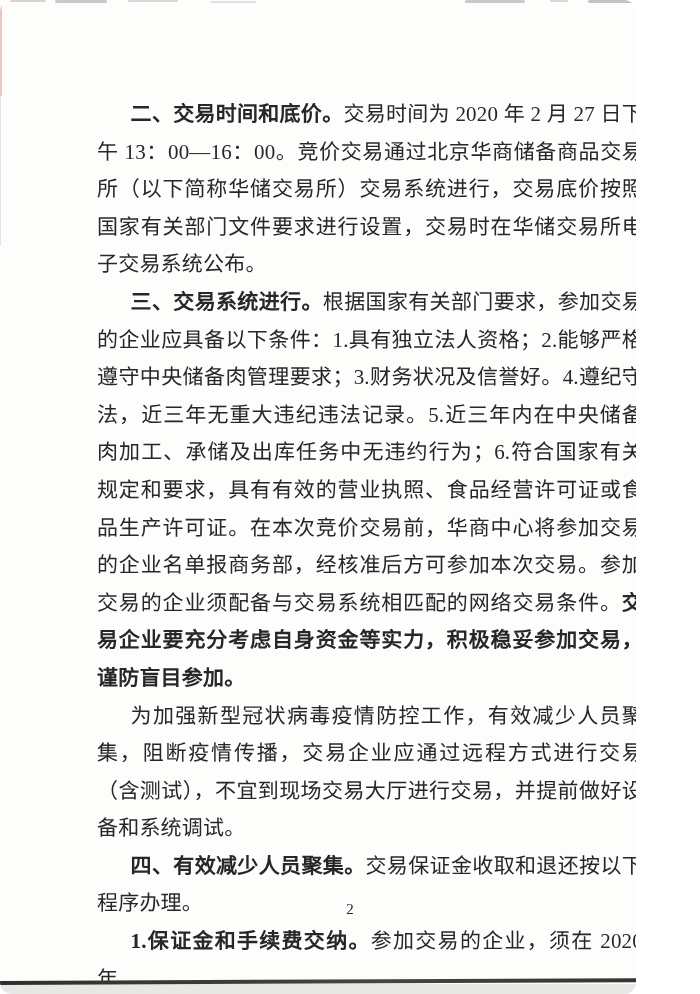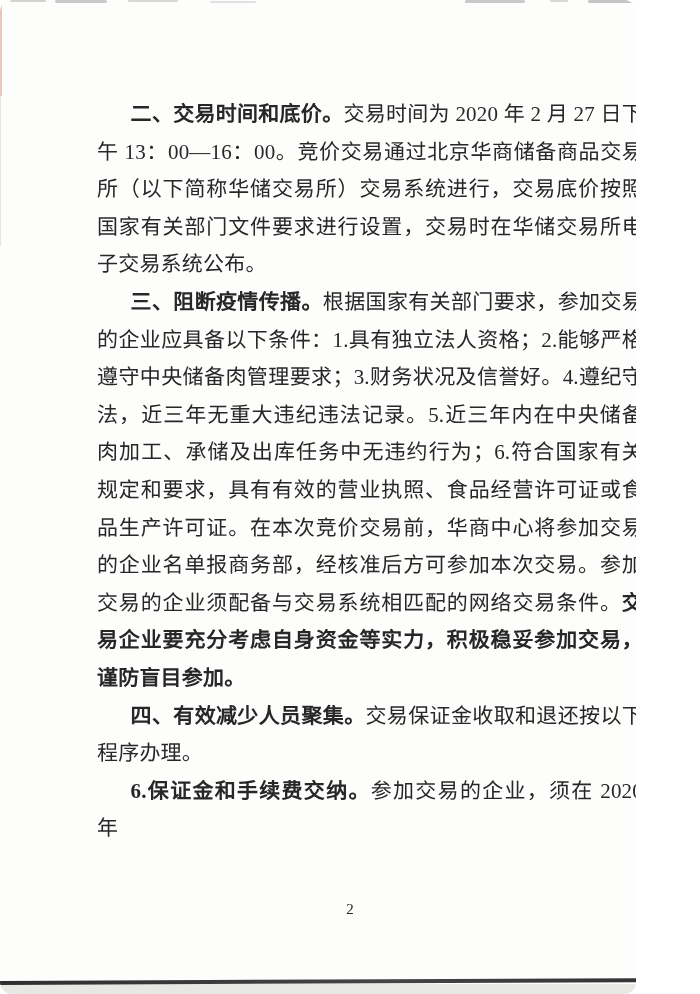--- a/index.html
+++ b/index.html
@@ -91,26 +91,27 @@
   <div class="artifact top-smudge ts6"></div>
   <div class="artifact top-smudge ts7"></div>
   <div class="artifact top-smudge ts8"></div>
   <div class="artifact left-edge-red"></div>
   <div class="artifact left-edge-gray"></div>
 
   <main class="doc-body">
 
     <p><span class="lead">二、交易时间和底价。</span><span class="body-text">交易时间为 2020 年 2 月 27 日下午 13：00—16：00。竞价交易通过北京华商储备商品交易所（以下简称华储交易所）交易系统进行，交易底价按照国家有关部门文件要求进行设置，交易时在华储交易所电子交易系统公布。</span></p>
 
-    <p><span class="lead">三、阻断疫情传播。</span><span class="body-text">根据国家有关部门要求，参加交易的企业应具备以下条件：1.具有独立法人资格；2.能够严格遵守中央储备肉管理要求；3.财务状况及信誉好。4.遵纪守法，近三年无重大违纪违法记录。5.近三年内在中央储备肉加工、承储及出库任务中无违约行为；6.符合国家有关规定和要求，具有有效的营业执照、食品经营许可证或食品生产许可证。在本次竞价交易前，华商中心将参加交易的企业名单报商务部，经核准后方可参加本次交易。参加交易的企业须配备与交易系统相匹配的网络交易条件。</span><span class="tail">交易企业要充分考虑自身资金等实力，积极稳妥参加交易，谨防盲目参加。</span></p>
+    <p><span class="lead">三、交易系统进行。</span><span class="body-text">根据国家有关部门要求，参加交易的企业应具备以下条件：1.具有独立法人资格；2.能够严格遵守中央储备肉管理要求；3.财务状况及信誉好。4.遵纪守法，近三年无重大违纪违法记录。5.近三年内在中央储备肉加工、承储及出库任务中无违约行为；6.符合国家有关规定和要求，具有有效的营业执照、食品经营许可证或食品生产许可证。在本次竞价交易前，华商中心将参加交易的企业名单报商务部，经核准后方可参加本次交易。参加交易的企业须配备与交易系统相匹配的网络交易条件。</span><span class="tail">交易企业要充分考虑自身资金等实力，积极稳妥参加交易，谨防盲目参加。</span></p>
 
+    <p><span class="body-text">为加强新型冠状病毒疫情防控工作，有效减少人员聚集，阻断疫情传播，交易企业应通过远程方式进行交易（含测试），不宜到现场交易大厅进行交易，并提前做好设备和系统调试。</span></p>
 
     <p><span class="lead">四、有效减少人员聚集。</span><span class="body-text">交易保证金收取和退还按以下程序办理。</span></p>
 
-    <p><span class="lead">6.保证金和手续费交纳。</span><span class="body-text">参加交易的企业，须在 2020 年</span></p>
+    <p><span class="lead">1.保证金和手续费交纳。</span><span class="body-text">参加交易的企业，须在 2020 年</span></p>
 
   </main>
 
   <footer class="page-footer">
     <span>2</span>
   </footer>
 
   <div class="artifact below-edge-strip"></div>
   <div class="artifact bottom-scan-line"></div>
 

